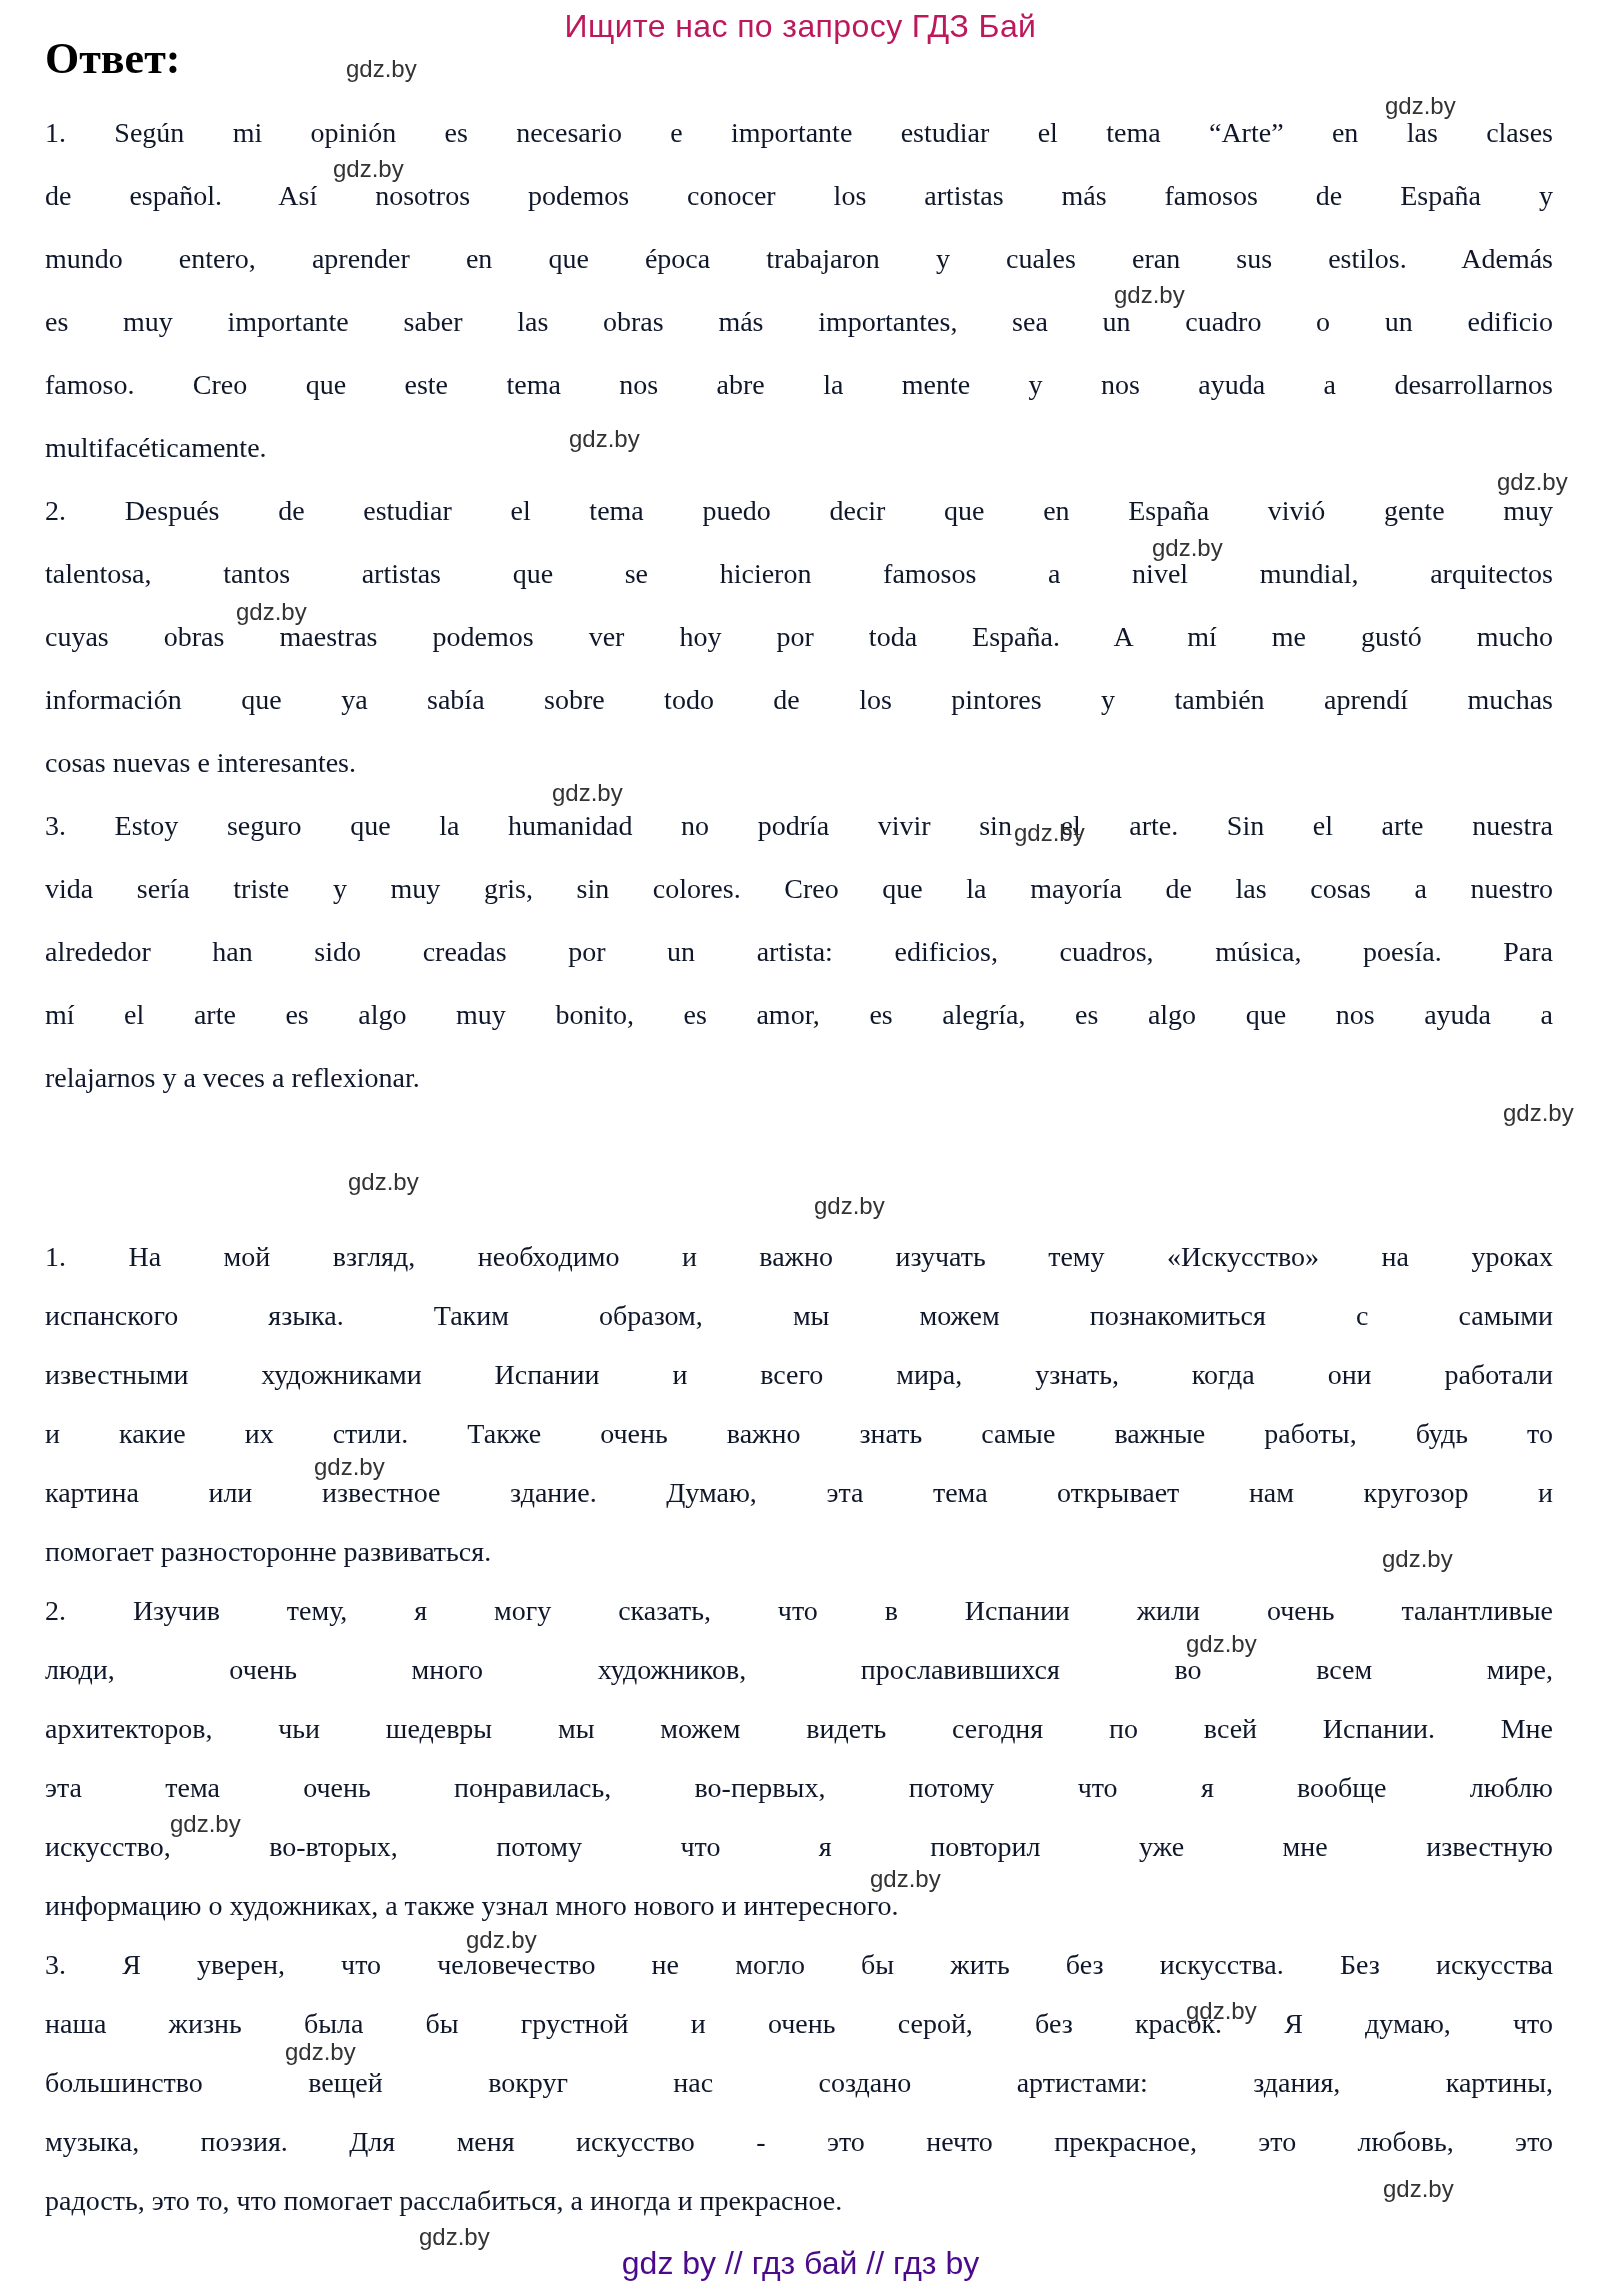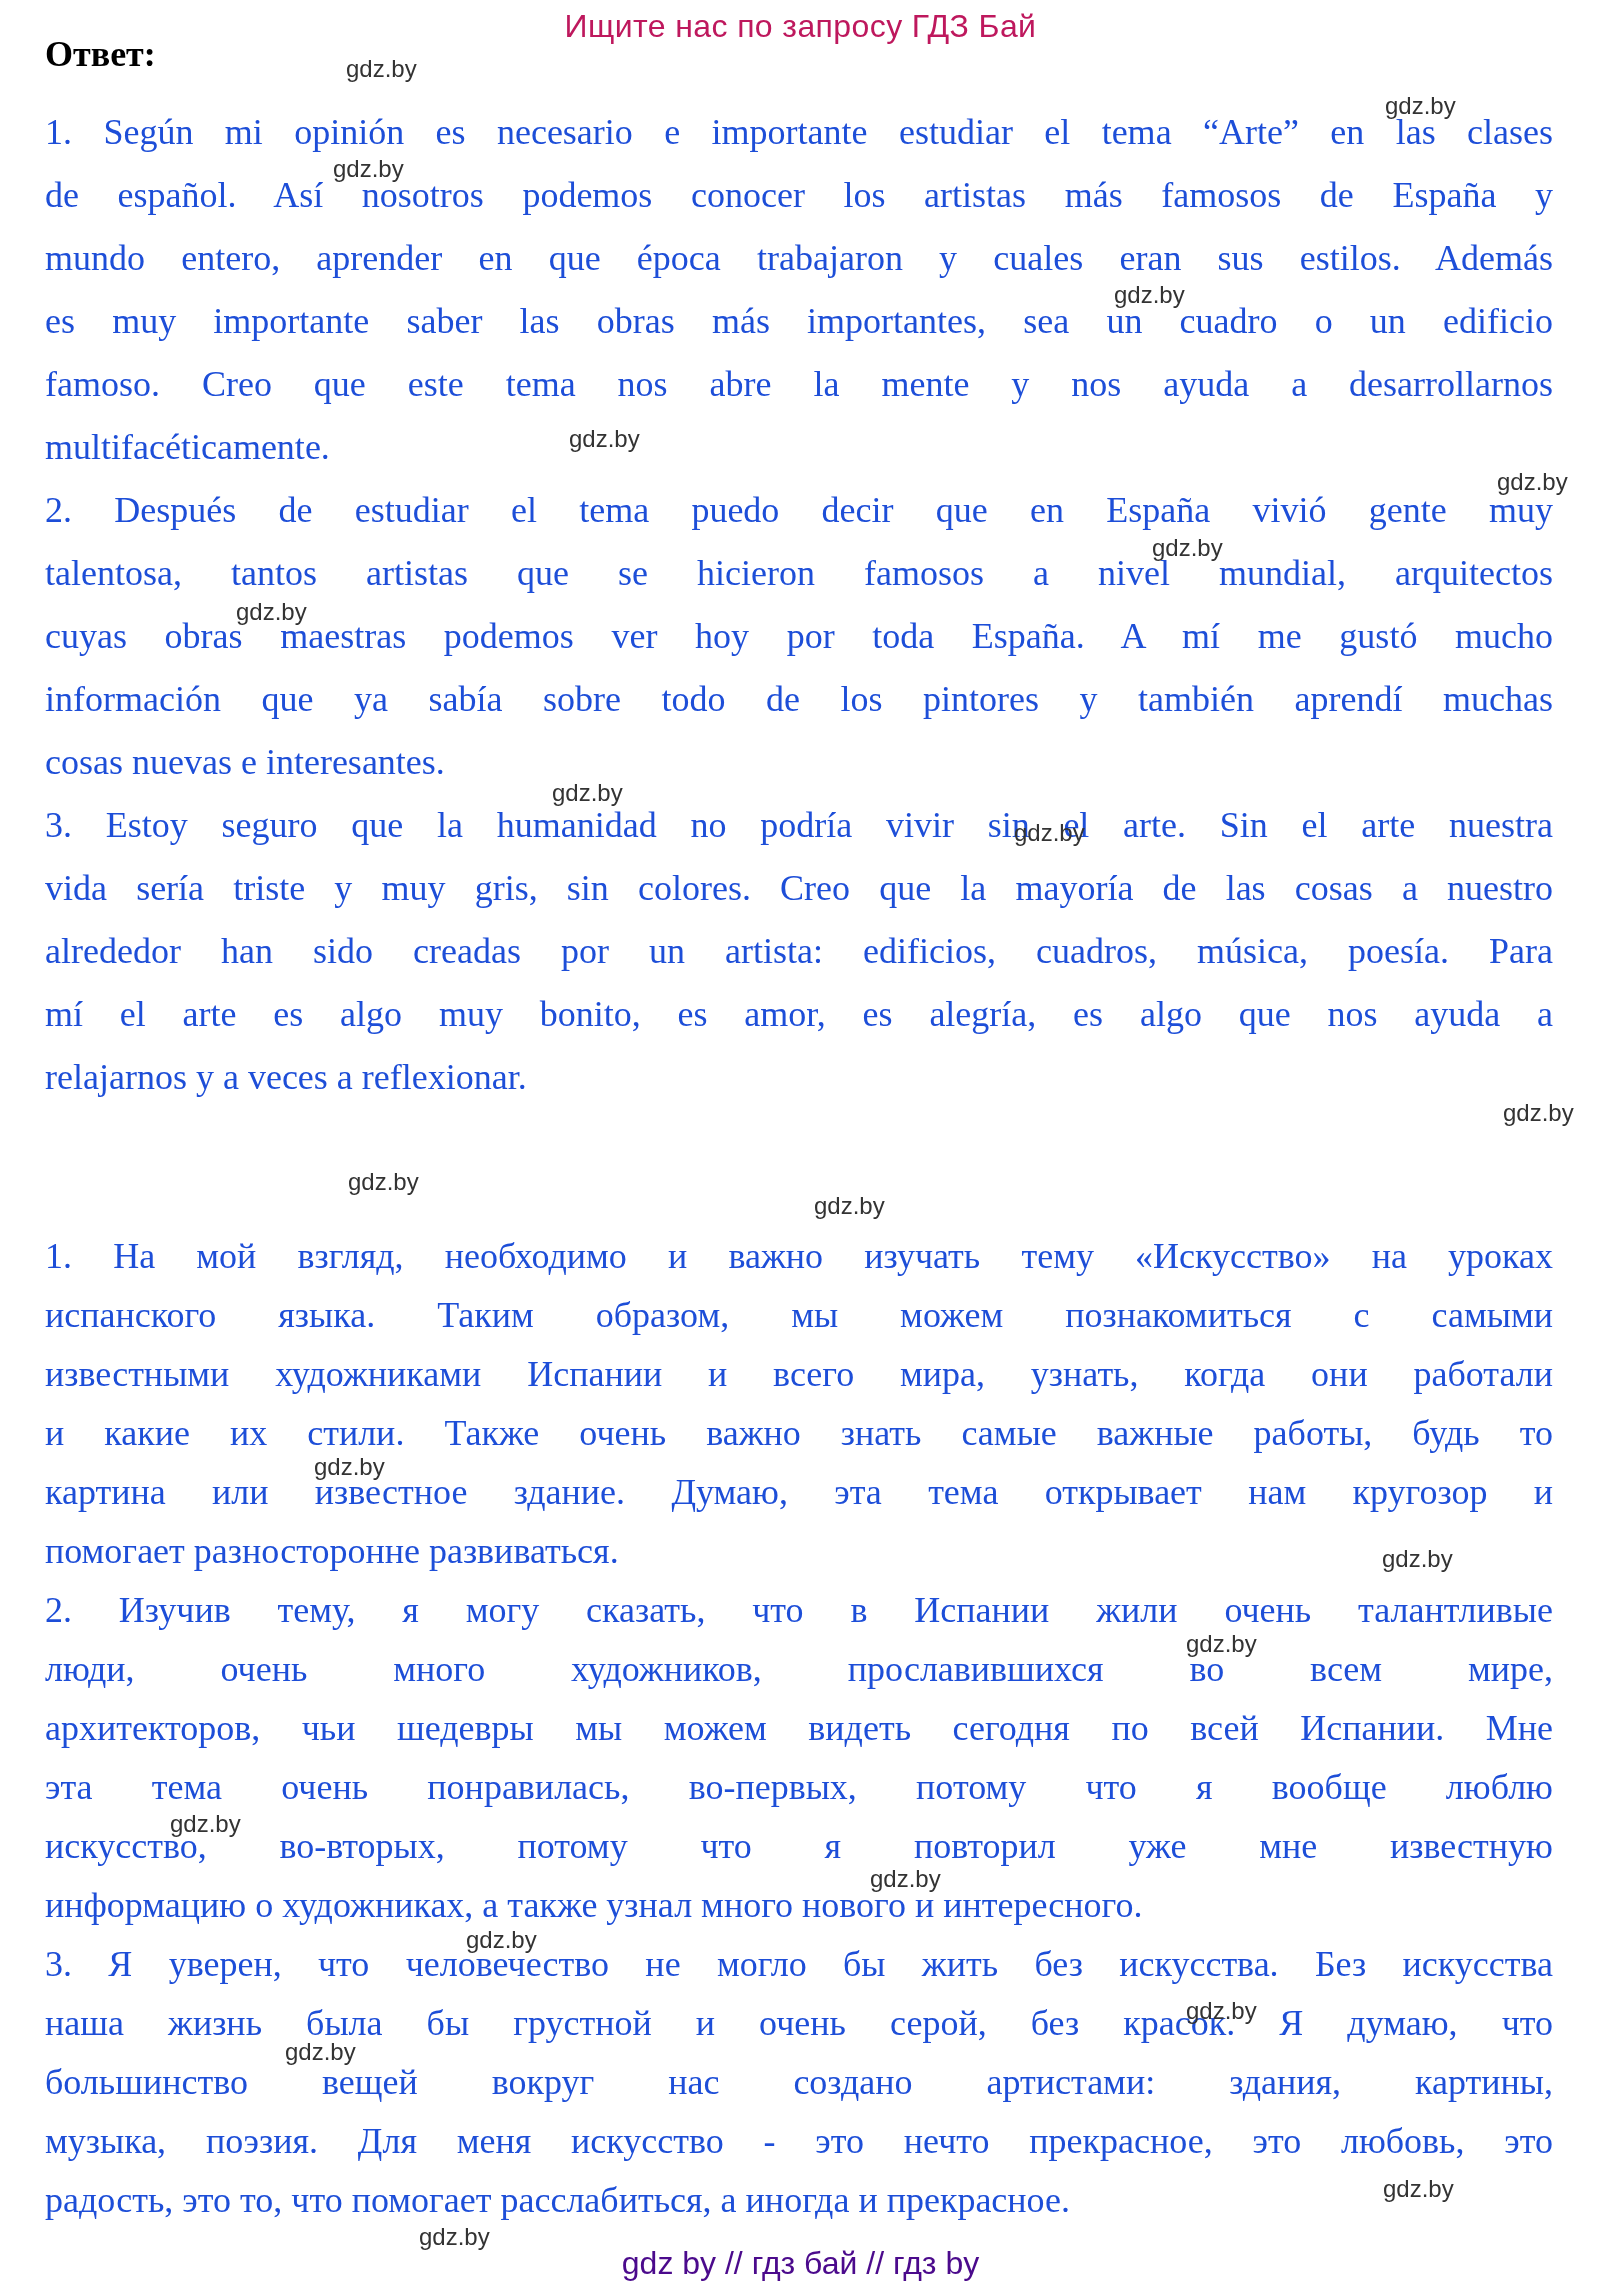--- a/index.html
+++ b/index.html
@@ -19,33 +19,33 @@
     text-align: center;
     font-family: "Liberation Sans", sans-serif;
     font-size: 32px;
     letter-spacing: 0.4px;
   }
   .answer-label {
     position: absolute;
     top: 33px;
     left: 45px;
     font-weight: bold;
-    font-size: 36px;
+    font-size: 44px;
     color: #000;
   }
   .text-block {
     position: absolute;
     left: 45px;
     width: 1508px;
   }
   .text-block.es { top: 101px; }
   .text-block.ru { top: 1227px; }
   .line {
-    font-size: 36px;
-    color: #1d4ed8;
+    font-size: 28px;
+    color: #0f172a;
     height: 63px;
     line-height: 63px;
     overflow: hidden;
     white-space: normal;
   }
   .ru .line { height: 59px; line-height: 59px; }
   .line.j {
     text-align: justify;
     text-align-last: justify;
   }

